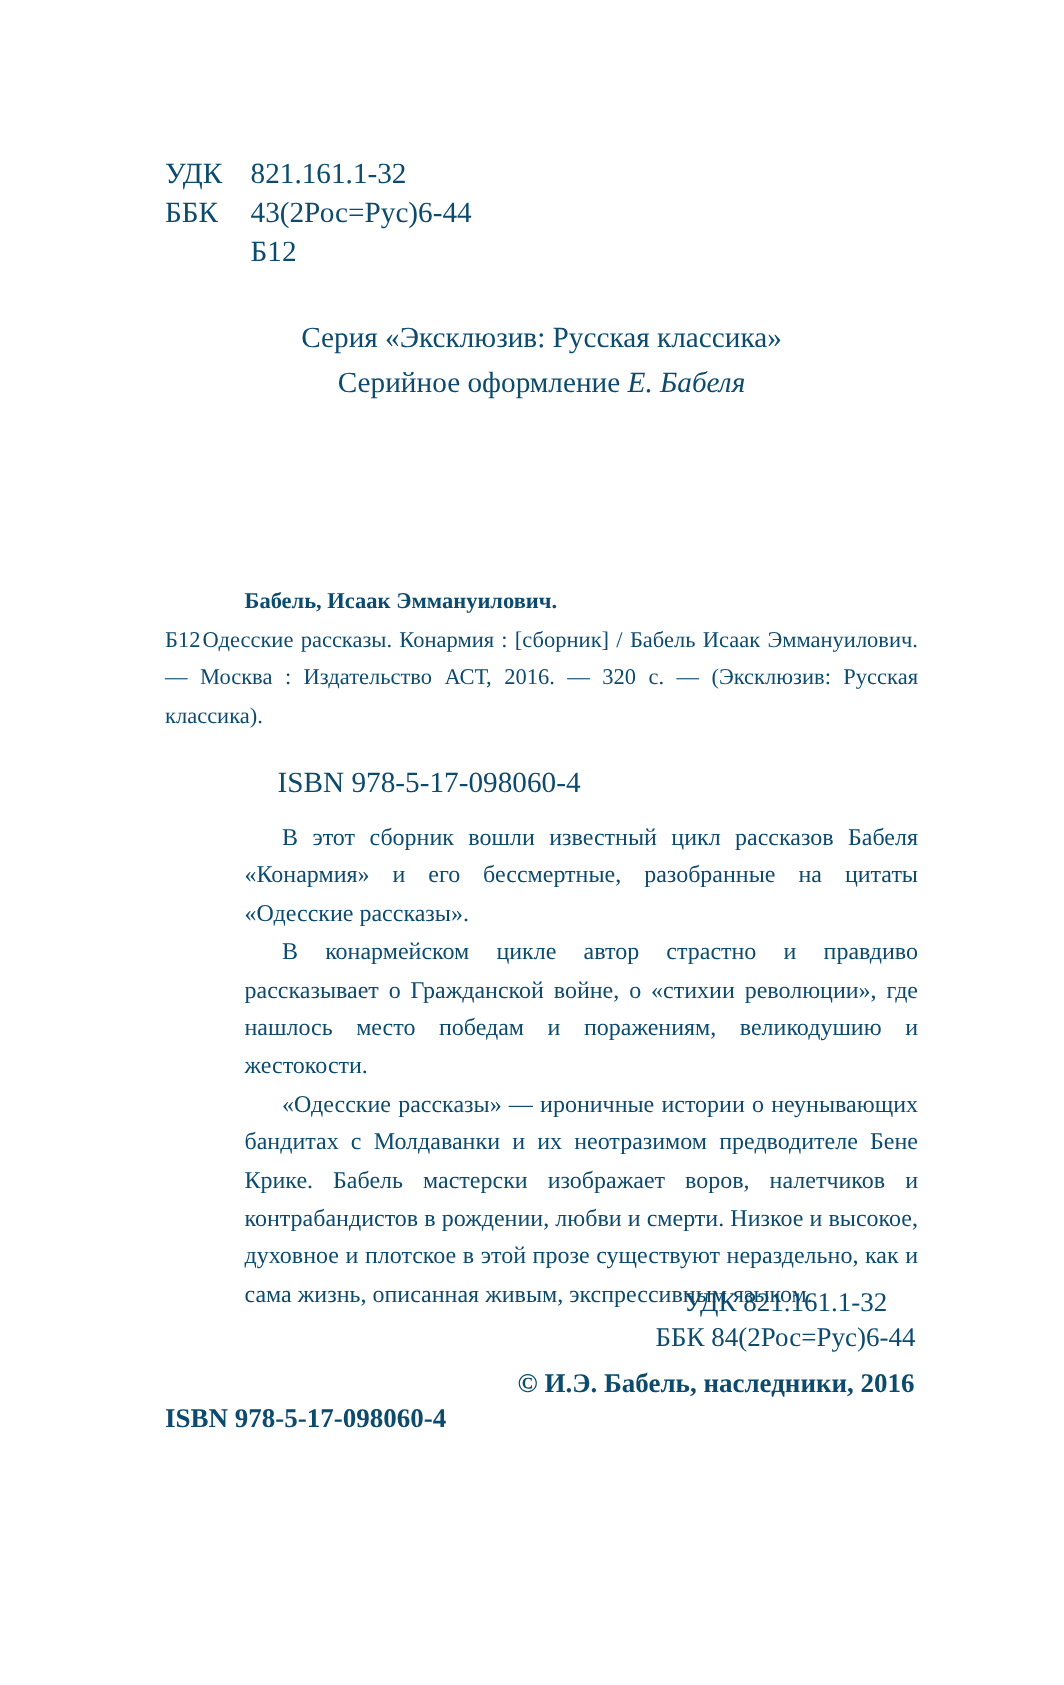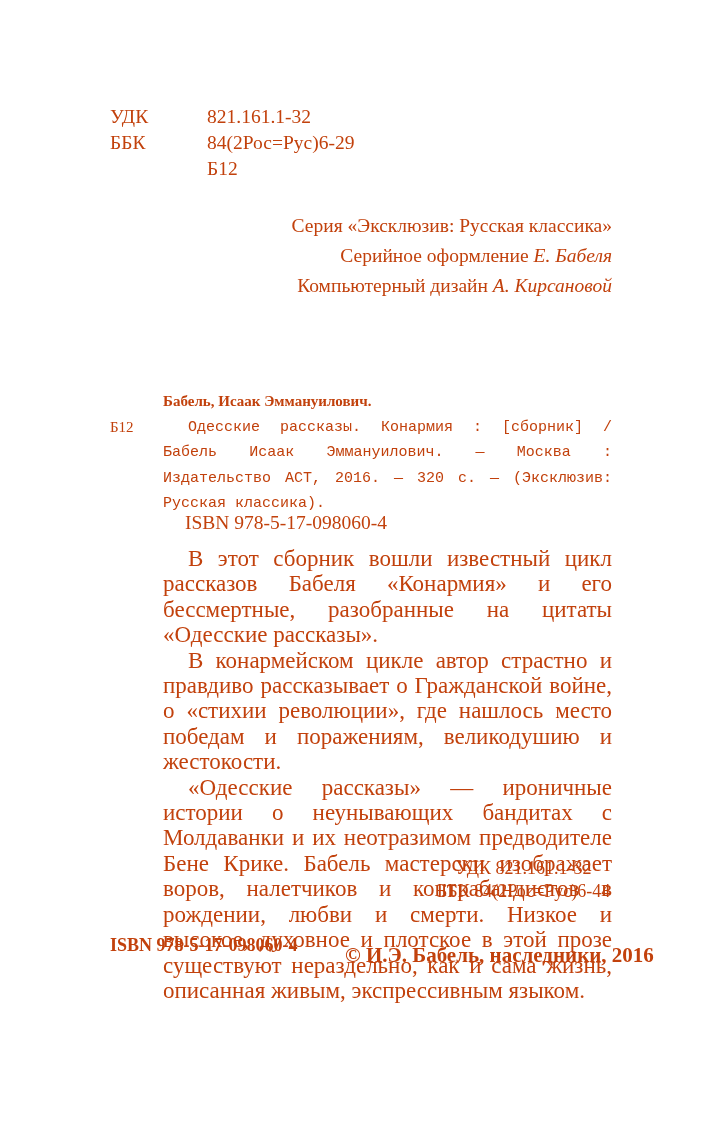--- a/index.html
+++ b/index.html
@@ -5,21 +5,21 @@
   html, body {
     margin: 0;
     padding: 0;
     background: #ffffff;
   }
   .page {
     position: relative;
     width: 709px;
     height: 1123px;
     background: #ffffff;
-    color: #c2410c;
+    color: #0c4a6e;
     font-family: "Liberation Serif", "DejaVu Serif", serif;
     overflow: hidden;
   }
 
   
   .class-block {
     position: absolute;
     left: 110px;
     top: 104px;
     font-size: 19.5px;
@@ -29,33 +29,32 @@
     display: flex;
     white-space: nowrap;
   }
   .class-label {
     display: inline-block;
     width: 57px;
     flex: 0 0 57px;
   }
   .class-value {
     display: inline-block;
-    margin-left: 40px;
   }
   .class-row.indented .class-label {
     visibility: hidden;
   }
 
   
   .series-block {
     position: absolute;
     left: 110px;
     top: 211px;
     width: 502px;
-    text-align: right;
+    text-align: center;
     font-size: 19.5px;
     line-height: 30px;
   }
   .series-block .line {
     white-space: nowrap;
   }
   .series-block i {
     font-style: italic;
   }
 
@@ -74,45 +73,43 @@
   }
   .record-body {
     position: relative;
   }
   .record-mark {
     position: absolute;
     left: 0;
     top: 0;
   }
   .record-text {
-    margin-left: 53px;
     text-align: justify;
     text-align-last: left;
     text-indent: 25px;
     hyphens: manual;
-    font-family: Liberation Mono, monospace;
   }
 
   
   .isbn-line {
     position: absolute;
     left: 185px;
     top: 510px;
     font-size: 19.5px;
     line-height: 25.5px;
     white-space: nowrap;
   }
 
   
   .annotation {
     position: absolute;
     left: 163px;
     top: 546px;
     width: 449px;
-    font-size: 23px;
+    font-size: 16px;
     line-height: 25.4px;
   }
   .annotation p {
     margin: 0;
     text-indent: 25px;
     text-align: justify;
     text-align-last: left;
   }
 
   
@@ -126,24 +123,23 @@
     white-space: nowrap;
     text-align: center;
   }
 
   
   .footer-copyright {
     position: absolute;
     left: 345px;
     top: 911px;
     font-weight: bold;
-    font-size: 21px;
+    font-size: 18px;
     line-height: 23.5px;
     white-space: nowrap;
-    margin-top: 33px;
   }
 
   .footer-isbn {
     position: absolute;
     left: 110px;
     top: 934px;
     font-weight: bold;
     font-size: 18px;
     line-height: 23.5px;
     white-space: nowrap;
@@ -154,32 +150,31 @@
 
 <div class="page">
 
   <div class="class-block">
     <div class="class-row">
       <span class="class-label">УДК</span>
       <span class="class-value">821.161.1-32</span>
     </div>
     <div class="class-row">
       <span class="class-label">ББК</span>
-      <span class="class-value">84(2Рос=Рус)6-29</span>
+      <span class="class-value">43(2Рос=Рус)6-44</span>
     </div>
     <div class="class-row indented">
       <span class="class-label">ББК</span>
       <span class="class-value">Б12</span>
     </div>
   </div>
 
   <div class="series-block">
     <div class="line">Серия «Эксклюзив: Русская классика»</div>
     <div class="line"><span>Серийное оформление </span><i>Е. Бабеля</i></div>
-    <div class="line"><span>Компьютерный дизайн </span><i>А. Кирсановой</i></div>
   </div>
 
   <div class="record">
     <div class="record-author">Бабель, Исаак Эммануилович.</div>
     <div class="record-body">
       <span class="record-mark">Б12</span>
       <div class="record-text">Одесские рассказы. Конармия : [сборник] / Бабель Исаак Эммануилович. — Москва : Издательство АСТ, 2016. — 320 с. — (Эксклюзив: Русская классика).</div>
     </div>
   </div>
 

